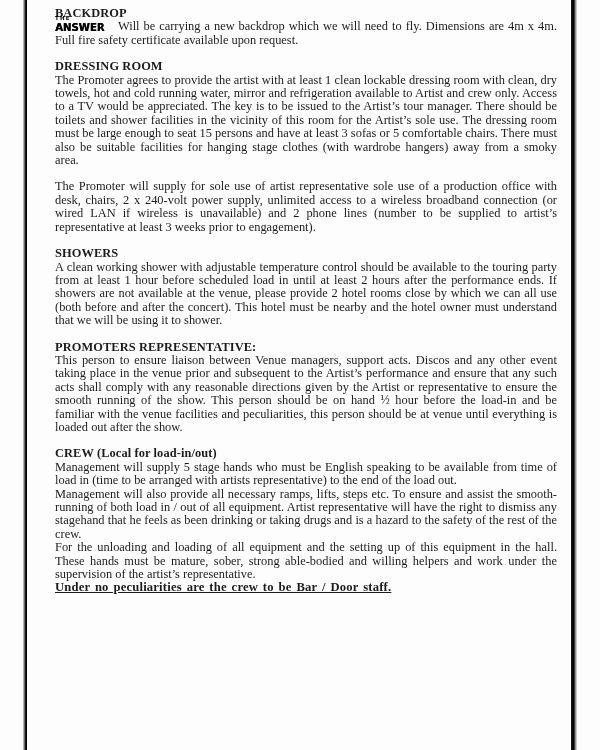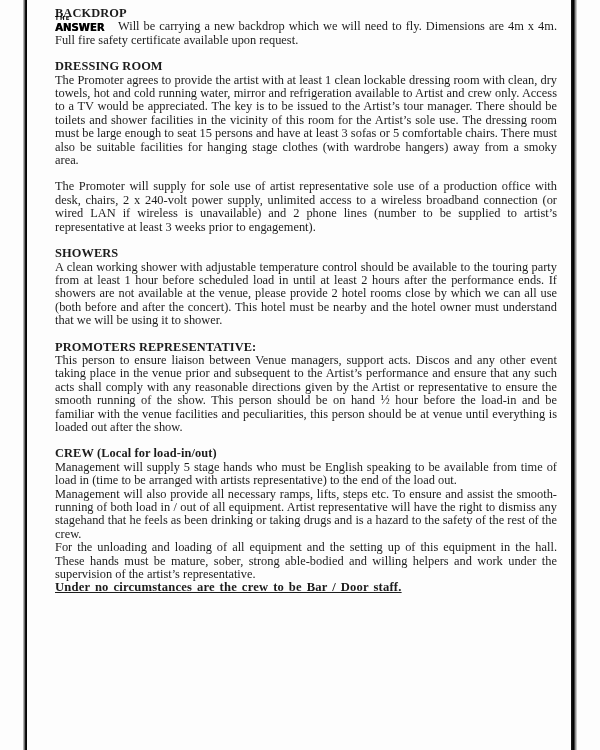--- a/index.html
+++ b/index.html
@@ -121,17 +121,17 @@
     <section>
       <h2>PROMOTERS REPRESENTATIVE:</h2>
       <p class="body-para">This person to ensure liaison between Venue managers, support acts. Discos and any other event taking place in the venue prior and subsequent to the Artist’s performance and ensure that any such acts shall comply with any reasonable directions given by the Artist or representative to ensure the smooth running of the show.  This person should be on hand ½ hour before the load-in and be familiar with the venue facilities and peculiarities, this person should be at venue until everything is loaded out after the show.</p>
     </section>
 
     <section>
       <h2>CREW (Local for load-in/out)</h2>
       <p class="body-para">Management will supply 5 stage hands who must be English speaking to be available from time of load in (time to be arranged with artists representative) to the end of the load out.</p>
       <p class="body-para">Management will also provide all necessary ramps, lifts, steps etc. To ensure and assist the smooth-running of both load in / out of all equipment. Artist representative will have the right to dismiss any stagehand that he feels as been drinking or taking drugs and is a hazard to the safety of the rest of the crew.</p>
       <p class="body-para">For the unloading and loading of all equipment and the setting up of this equipment in the hall. These hands must be mature, sober, strong able-bodied and willing helpers and work under the supervision of the artist’s representative.</p>
-      <p class="emphasis-line">Under no circumstances are the crew to be Bar / Door staff.</p>
+      <p class="emphasis-line">Under no peculiarities are the crew to be Bar / Door staff.</p>
     </section>
 
   </div>
 </div>
 
 </body></html>

